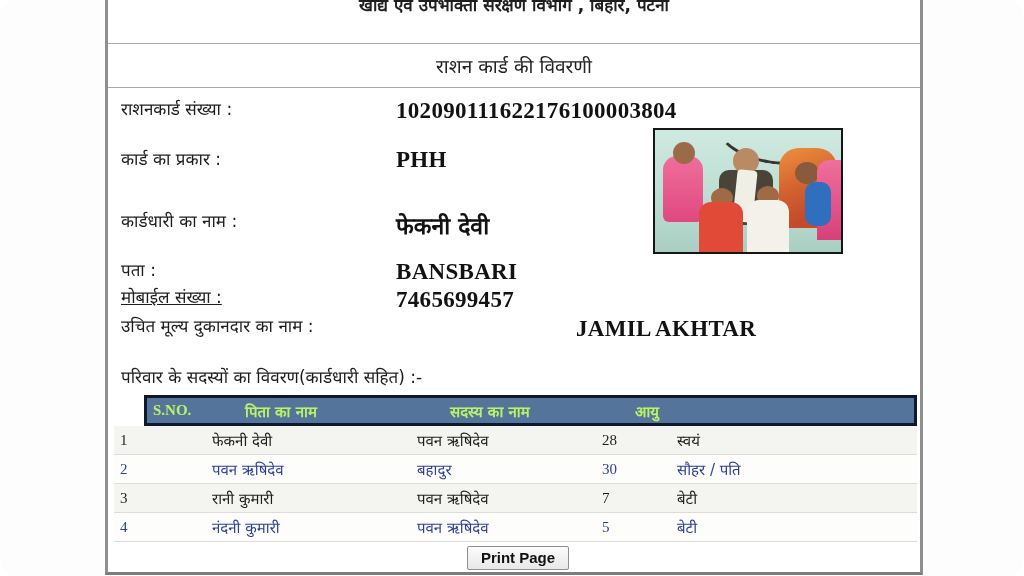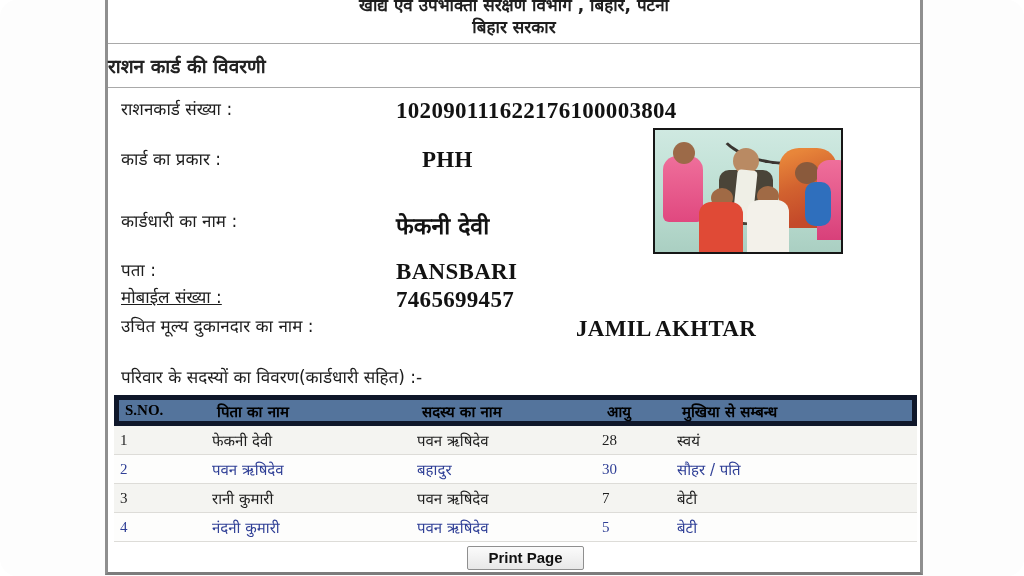--- a/index.html
+++ b/index.html
@@ -15,29 +15,29 @@
   }
 
   
   .hdr-line1 { position: absolute; left: 0; right: 0; top: -4px; text-align: center;
                font-weight: bold; font-size: 17px; color: #1f1f1f; }
   .hdr-line2 { position: absolute; left: 0; right: 0; top: 18px; text-align: center;
                font-weight: bold; font-size: 17px; color: #1f1f1f; }
   .divider   { position: absolute; left: 0; right: 0; height: 1px; background: #a9a9a9; }
   .div1 { top: 46px; }
   .div2 { top: 90px; }
-  .page-title { position: absolute; left: 0; right: 0; top: 56px; 
-                font-weight: bold; font-size: 19px; color: #222; }
+  .page-title { position: absolute; left: 0; right: 0; top: 56px; text-align: center;
+                font-weight: normal; font-size: 19px; color: #222; }
 
   
   .field-label { position: absolute; left: 13px; font-size: 17px; color: #1d1d1d; white-space: nowrap; }
   .field-value { position: absolute; left: 288px; font-family: "Liberation Serif", "DejaVu Serif", serif;
                  font-weight: bold; font-size: 23px; color: #121212; white-space: nowrap; letter-spacing: .3px; }
   .fl1 { top: 100px; } .fv1 { top: 101px; }
-  .fl2 { top: 150px; } .fv2 { top: 150px; margin-left: 26px; }
+  .fl2 { top: 150px; } .fv2 { top: 150px; }
   .fl3 { top: 212px; } .fv3 { top: 212px; font-family: "DejaVu Sans", sans-serif; letter-spacing: 0; }
   .fl4 { top: 261px; } .fv4 { top: 262px; text-align: center; }
   .fl5 { top: 288px; text-decoration: underline; } .fv5 { top: 290px; }
   .fl6 { top: 317px; } .fv6 { top: 319px; left: 468px; }
 
   
   .photo { position: absolute; left: 545px; top: 131px; width: 190px; height: 126px;
            border: 2px solid #161616; background: linear-gradient(180deg,#cfe9e1 0%,#bcded2 55%,#aacfc2 100%);
            overflow: hidden; }
   .photo div { position: absolute; }
@@ -58,43 +58,42 @@
   .p-kid-red  { left: 44px; top: 72px; width: 44px; height: 54px; border-radius: 12px 12px 0 0; background: #e04a36; }
   .p-kid-red-head { left: 56px; top: 58px; width: 22px; height: 20px; border-radius: 50%; background: #a06a45; }
   .p-kid-white { left: 92px; top: 70px; width: 42px; height: 56px; border-radius: 12px 12px 0 0; background: #f3f1ea; }
   .p-kid-white-head { left: 102px; top: 56px; width: 22px; height: 20px; border-radius: 50%; background: #a06a45; }
 
   
   .section-heading { position: absolute; left: 13px; top: 368px; font-size: 17px; color: #1d1d1d; }
 
   .table { position: absolute; left: 6px; top: 398px; width: 803px; font-size: 15px; }
   .trow, .thead { display: grid; grid-template-columns: 92px 205px 185px 75px 1fr; align-items: center; }
-  .thead { background: #54749c; height: 31px; color: #000000; font-weight: bold; border: 5px solid #0f172a; }
+  .thead { background: #54749c; height: 31px; color: #bef264; font-weight: bold; border: 3px solid #0f172a; margin-left: 30px; }
   .thead .cell { padding-left: 6px; }
   .thead .c1 { font-family: "Liberation Serif", "DejaVu Serif", serif; font-size: 15px; }
   .trow { height: 29px; border-bottom: 1px solid #dddcd8; }
   .trow .cell { padding-left: 6px; white-space: nowrap; }
   .trow .c1, .trow .c4 { font-family: "Liberation Serif", "DejaVu Serif", serif; }
   .row-odd  { background: #f4f4f1; color: #1e1e1e; }
   .row-even { background: #fdfdfc; color: #2f3f96; }
 
   
-  .print-btn { position: absolute; left: 359px; top: 549px; width: 117px; height: 24px;
+  .print-btn { position: absolute; left: 359px; top: 549px; width: 102px; height: 24px;
                background: linear-gradient(180deg,#fbfbfb,#e8e8e8); border: 1px solid #8f8f8f;
                font-family: "Liberation Sans", sans-serif; font-weight: bold; font-size: 15px; color: #111;
                text-align: center; line-height: 22px; cursor: pointer; border-radius: 2px; }
 </style>
 </head>
 <body>
 
 <div class="screen">
   <div class="frame">
 
     <div class="hdr-line1">खाद्य एवं उपभोक्ता संरक्षण विभाग , बिहार, पटना</div>
-    <div class="hdr-line2">बिहार सरकार</div>
     <div class="divider div1"></div>
     <div class="page-title">राशन कार्ड की विवरणी</div>
     <div class="divider div2"></div>
 
     <div class="field-label fl1">राशनकार्ड संख्या :</div>
     <div class="field-value fv1">102090111622176100003804</div>
 
     <div class="field-label fl2">कार्ड का प्रकार :</div>
     <div class="field-value fv2">PHH</div>
 
@@ -128,21 +127,20 @@
     </div>
 
     <div class="section-heading">परिवार के सदस्यों का विवरण(कार्डधारी सहित) :-</div>
 
     <div class="table">
       <div class="thead">
         <div class="cell c1">S.NO.</div>
         <div class="cell c3">पिता का नाम</div>
         <div class="cell c2">सदस्य का नाम</div>
         <div class="cell c4">आयु</div>
-        <div class="cell c5">मुखिया से सम्बन्ध</div>
       </div>
 
       <div class="trow row-odd">
         <div class="cell c1">1</div>
         <div class="cell c2">फेकनी देवी</div>
         <div class="cell c3">पवन ऋषिदेव</div>
         <div class="cell c4">28</div>
         <div class="cell c5">स्वयं</div>
       </div>
 

